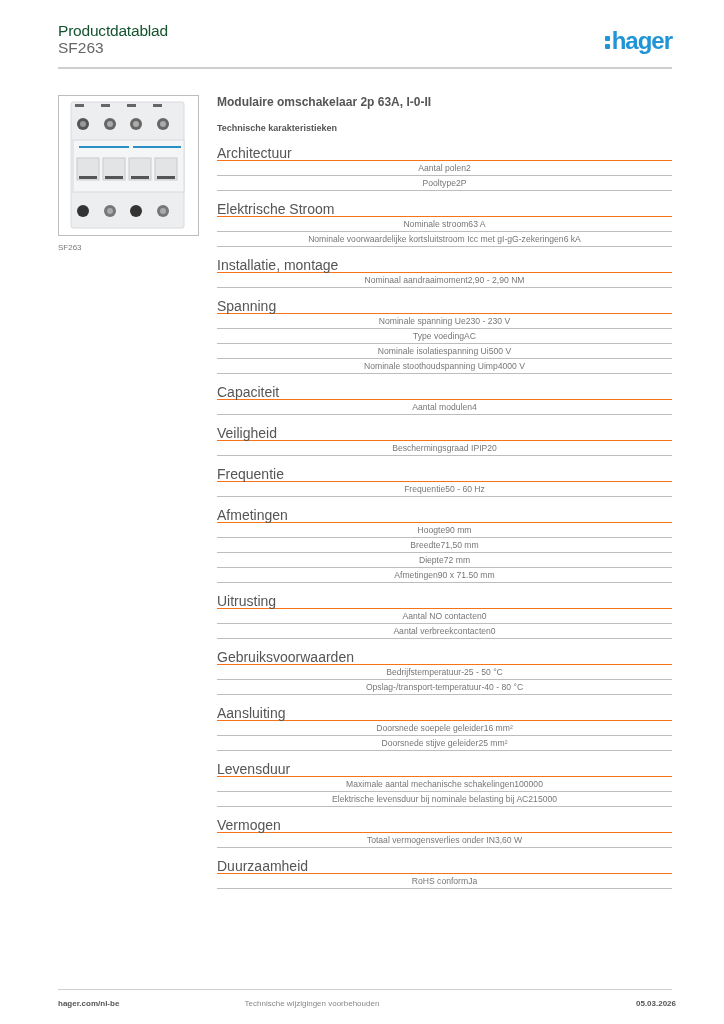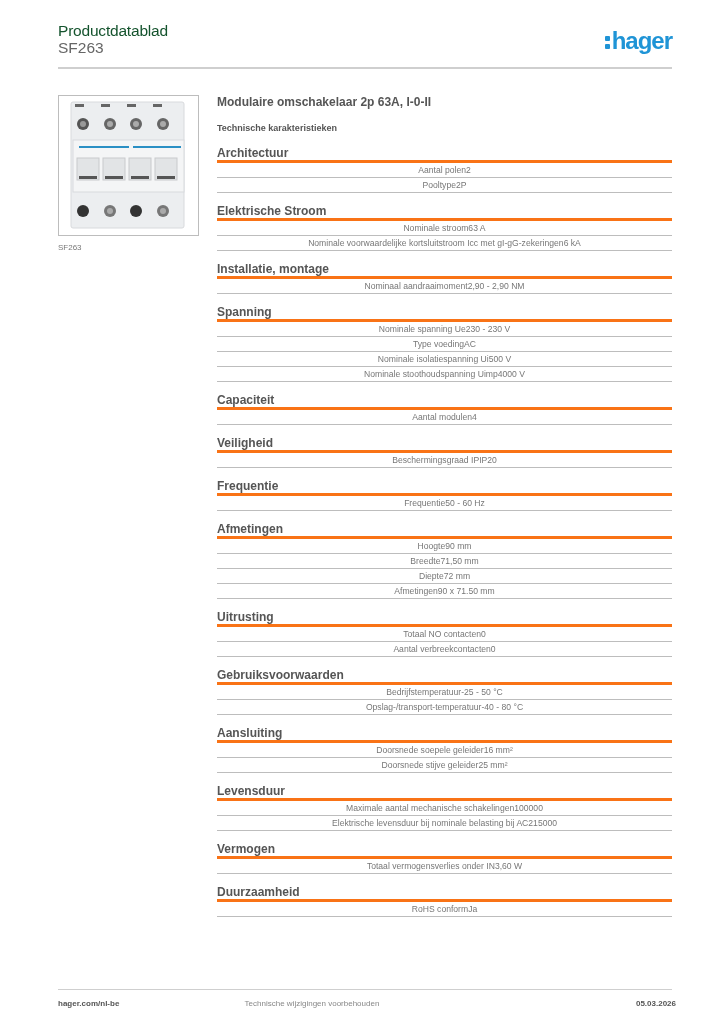--- a/index.html
+++ b/index.html
@@ -10,21 +10,21 @@
   .hdr-rule { position:absolute; left:58px; top:67px; width:614px; height:1.5px; background:#cfcfcf; }
   .logo { position:absolute; right:52px; top:27px; font-size:24px; font-weight:bold; color:#1f94d6; letter-spacing:-1px; }
   .logo .colon { display:inline-block; width:5px; position:relative; margin-right:2px; }
   .logo .colon i { position:absolute; left:0; width:5px; height:5px; background:#1f94d6; border-radius:1px; }
   .img-box { position:absolute; left:58px; top:95px; width:141px; height:141px; border:1px solid #bdbdbd; background:#fff; box-sizing:border-box; }
   .img-cap { position:absolute; left:58px; top:243px; font-size:8px; color:#777; }
   .main { position:absolute; left:217px; top:95px; width:455px; }
   .prod-title { font-size:12px; font-weight:bold; color:#555; height:14px; line-height:14px; }
   .tech-title { font-size:9px; font-weight:bold; color:#555; margin-top:12px; height:14px; line-height:14px; }
   .section { margin-top:12px; }
-  .sec-head { font-size:12px; font-weight:bold; color:#555; height:13px; line-height:13px; border-bottom:3px solid #f97316; }
+  .sec-head { font-size:14px; font-weight:normal; color:#555; height:13px; line-height:13px; border-bottom:1px solid #f97316; }
   .row { display:flex; justify-content:center; font-size:8.6px; color:#777; height:13px; line-height:13px; border-bottom:1px solid #bdbdbd; margin-top:1px; }
   .row .v { text-align:right; }
   .ftr-rule { position:absolute; left:58px; top:989px; width:614px; height:1px; background:#cfcfcf; }
   .ftr-left { position:absolute; left:58px; top:999px; font-size:8px; font-weight:bold; color:#555; }
   .ftr-mid { position:absolute; left:0; width:624px; top:999px; font-size:8px; color:#888; text-align:center; }
   .ftr-right { position:absolute; right:48px; top:999px; font-size:8px; font-weight:bold; color:#555; }
 </style>
 </head>
 <body>
 
@@ -164,21 +164,21 @@
           <span class="v">72 mm</span>
         </div>
         <div class="row">
           <span>Afmetingen</span>
           <span class="v">90 x 71.50 mm</span>
         </div>
       </div>
       <div class="section">
         <div class="sec-head">Uitrusting</div>
         <div class="row">
-          <span>Totaal NO contacten</span>
+          <span>Aantal NO contacten</span>
           <span class="v">0</span>
         </div>
         <div class="row">
           <span>Aantal verbreekcontacten</span>
           <span class="v">0</span>
         </div>
       </div>
       <div class="section">
         <div class="sec-head">Gebruiksvoorwaarden</div>
         <div class="row">

